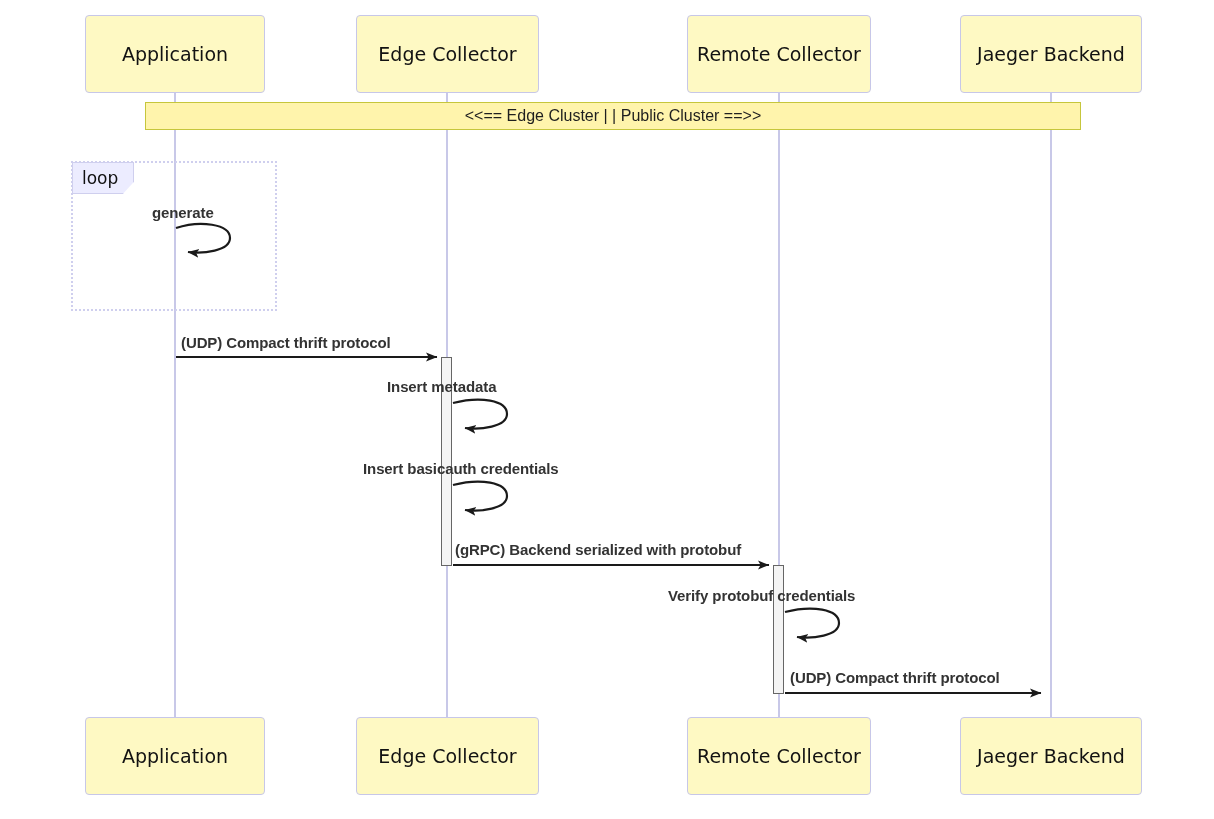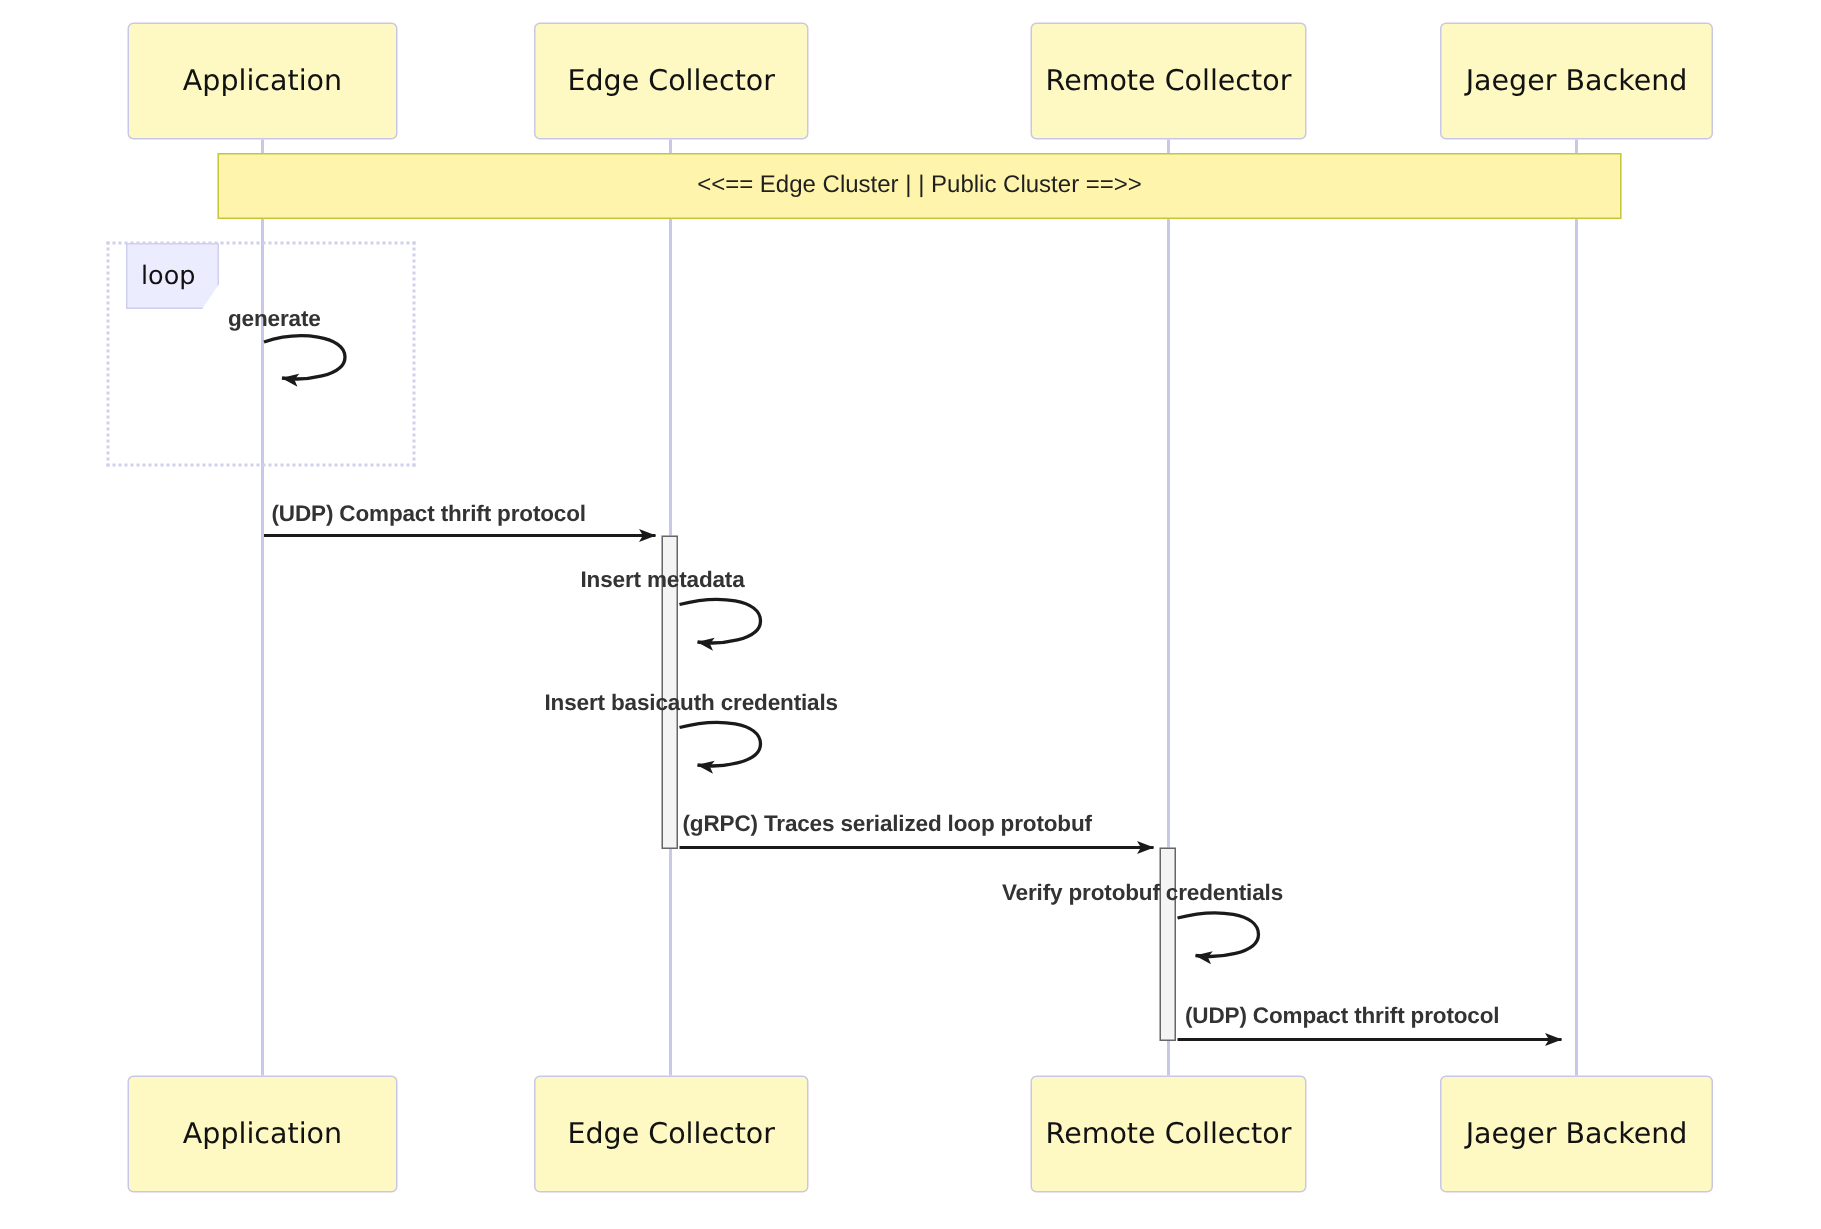--- a/index.html
+++ b/index.html
@@ -109,25 +109,25 @@
 <body>
 
 <div id="diagram">
 
   <div class="lifeline" style="left:174px; top:93px; height:624px;"></div>
   <div class="lifeline" style="left:446px; top:93px; height:624px;"></div>
   <div class="lifeline" style="left:778px; top:93px; height:624px;"></div>
   <div class="lifeline" style="left:1050px; top:93px; height:624px;"></div>
 
   <div class="loop-box" style="left:71px; top:161px; width:206px; height:150px;"></div>
-  <div class="loop-tab" style="left:84px; top:162px; width:62px; height:44px;">
+  <div class="loop-tab" style="left:72px; top:162px; width:62px; height:32px;">
     <span class="loop-tab-label">loop</span>
   </div>
 
-  <div class="note-box" style="left:145px; top:102px; width:936px; height:44px;">
+  <div class="note-box" style="left:145px; top:102px; width:936px; height:28px;">
     <span class="note-label">&lt;&lt;== Edge Cluster | | Public Cluster ==&gt;&gt;</span>
   </div>
 
   <div class="actor-box" style="left:85px; top:15px; width:180px; height:78px;">
     <span class="actor-label">Application</span>
   </div>
   <div class="actor-box" style="left:356px; top:15px; width:183px; height:78px;">
     <span class="actor-label">Edge Collector</span>
   </div>
   <div class="actor-box" style="left:687px; top:15px; width:184px; height:78px;">
@@ -180,21 +180,21 @@
   </svg>
 
   <div class="msg-label" style="left:152px; top:204px;">generate</div>
 
   <div class="msg-label" style="left:181px; top:334px;">(UDP) Compact thrift protocol</div>
 
   <div class="msg-label" style="left:387px; top:378px;">Insert metadata</div>
 
   <div class="msg-label" style="left:337px; top:460px;margin-left:26px;">Insert basicauth credentials</div>
 
-  <div class="msg-label" style="left:455px; top:541px;">(gRPC) Traces serialized loop protobuf</div>
+  <div class="msg-label" style="left:455px; top:541px;">(gRPC) Backend serialized with protobuf</div>
 
   <div class="msg-label" style="left:668px; top:587px;">Verify protobuf credentials</div>
 
   <div class="msg-label" style="left:790px; top:669px;">(UDP) Compact thrift protocol</div>
 
   <div class="actor-box" style="left:85px; top:717px; width:180px; height:78px;">
     <span class="actor-label">Application</span>
   </div>
   <div class="actor-box" style="left:356px; top:717px; width:183px; height:78px;">
     <span class="actor-label">Edge Collector</span>

